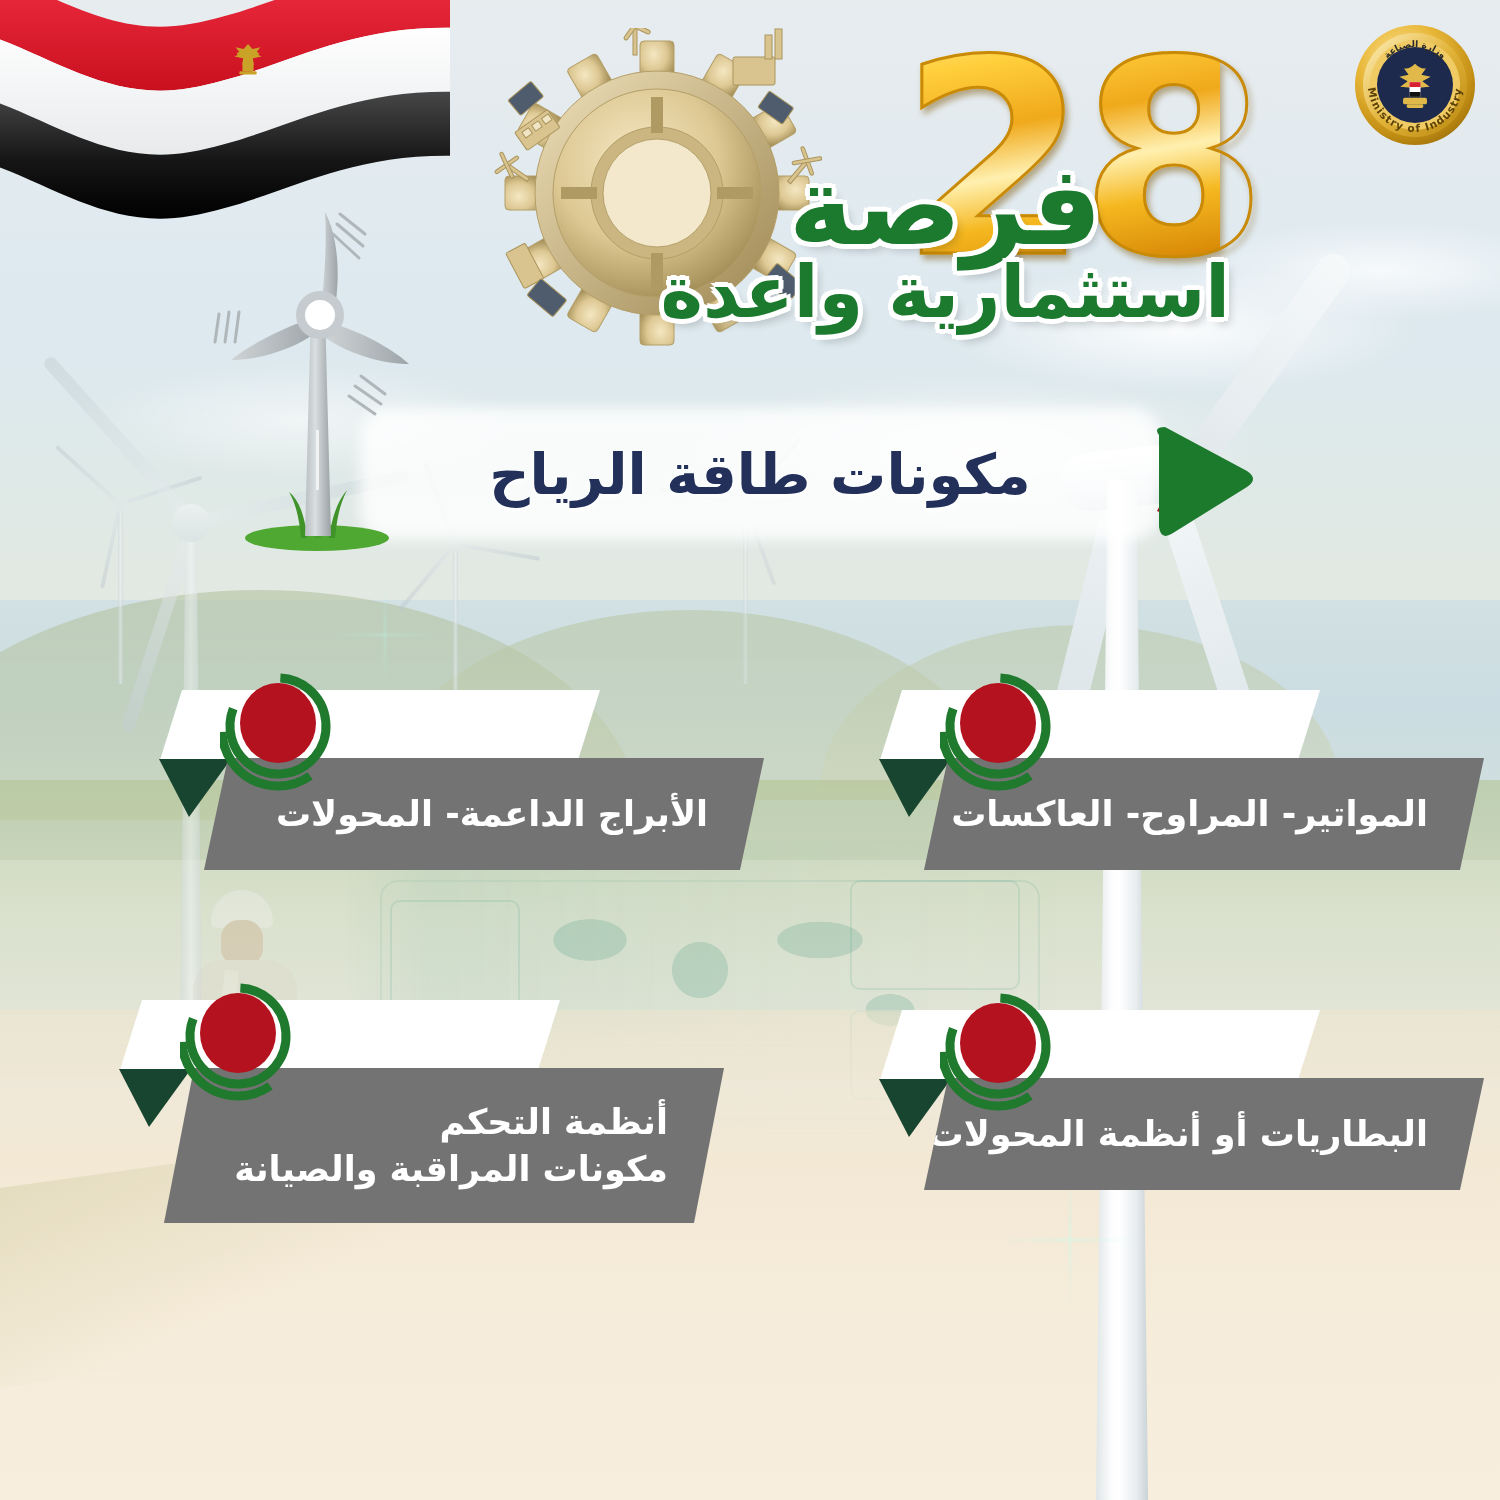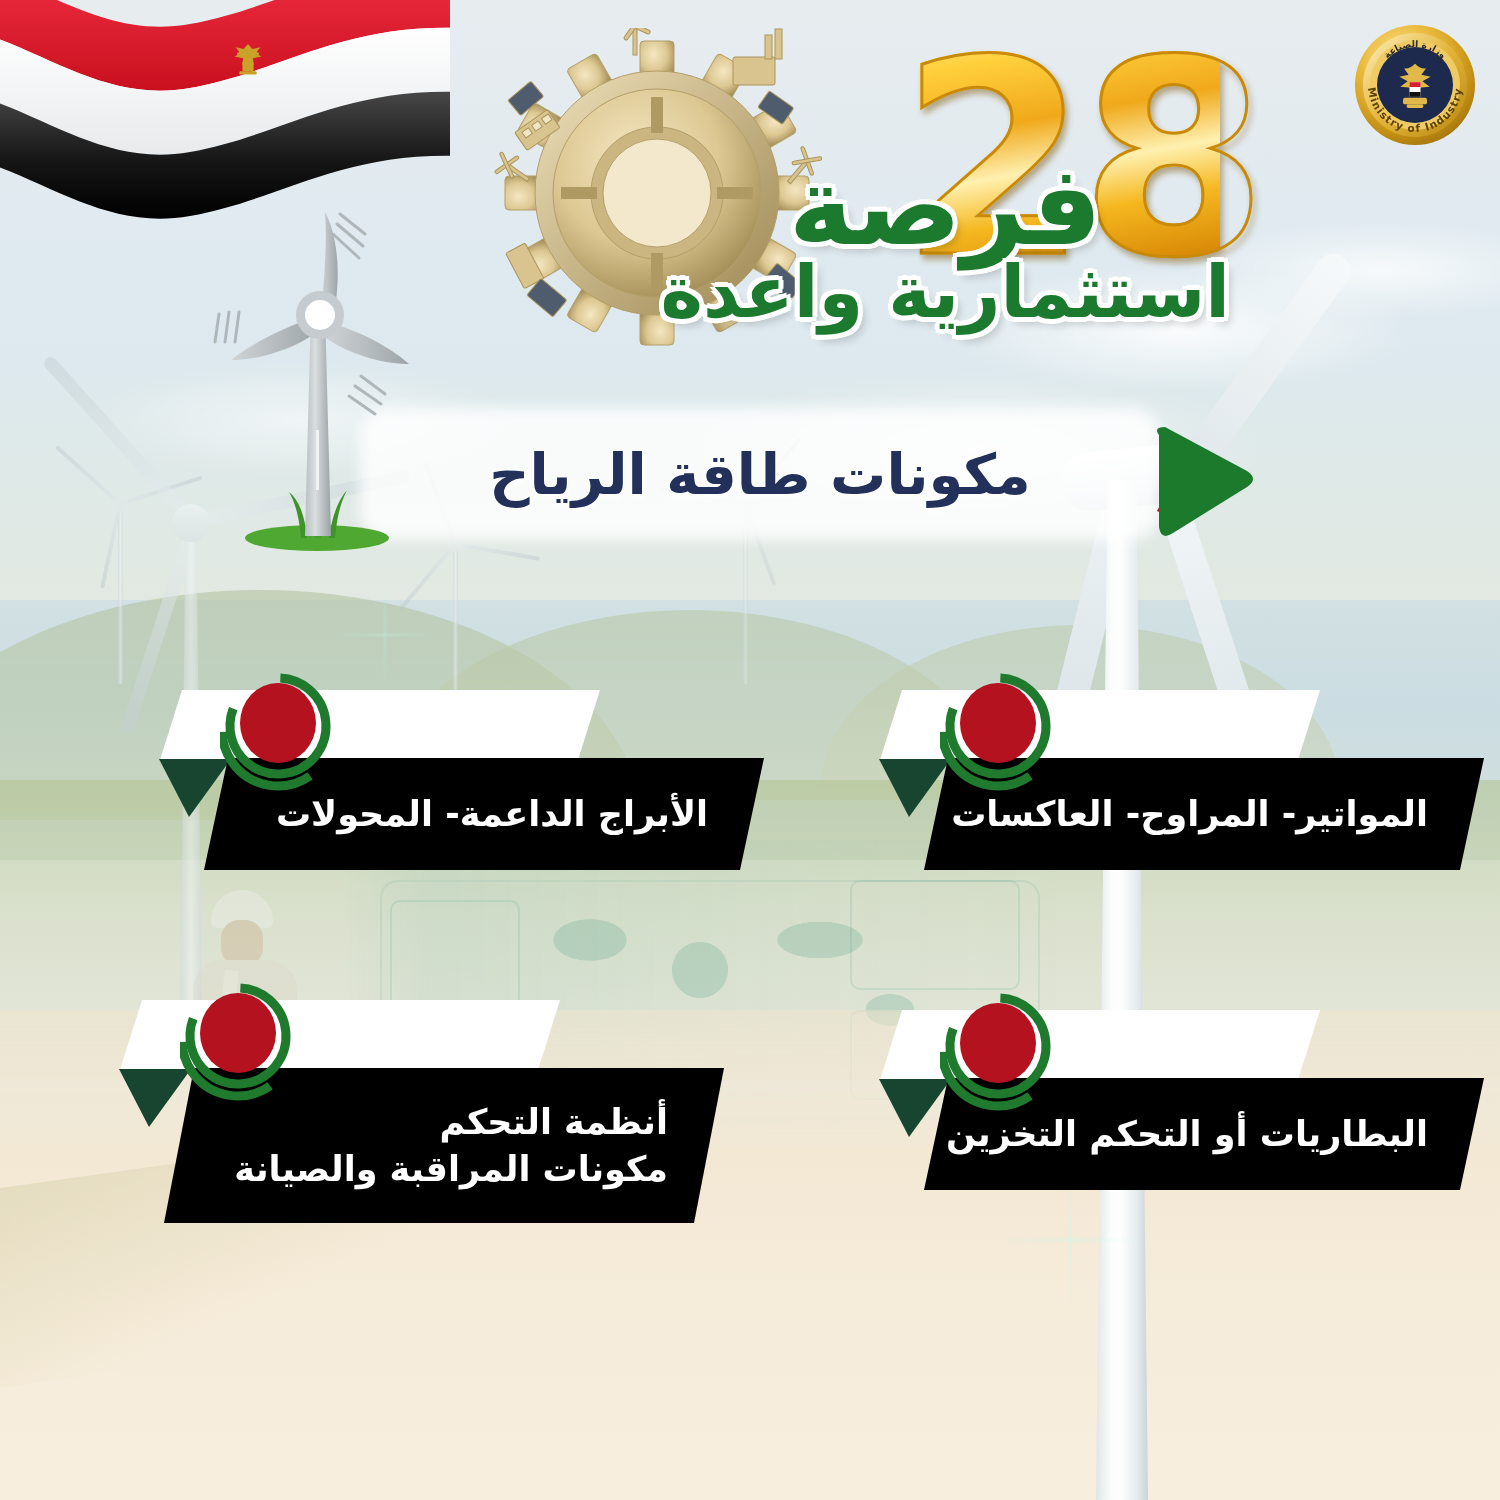--- a/index.html
+++ b/index.html
@@ -203,21 +203,21 @@
     background:#ffffff;
     clip-path:polygon(22px 0, 440px 0, 418px 70px, 0 70px);
   }
   .banner .ribbon-fold {
     position:absolute; left:-1px; top:69px; width:72px; height:58px;
     background:#18452f;
     clip-path:polygon(0 0, 72px 0, 30px 58px);
   }
   .banner .ribbon-navy {
     position:absolute; left:44px; top:68px; width:560px; height:112px;
-    background:#000000;
+    background:#737373;
     clip-path:polygon(24px 0, 560px 0, 536px 112px, 0 112px);
     display:flex; align-items:center; justify-content:flex-start;
   }
   .banner.tall .ribbon-navy { height:155px; clip-path:polygon(30px 0, 560px 0, 530px 155px, 0 155px); }
   .banner .label {
     color:#ffffff; font-size:35px; font-weight:bold; direction:rtl;
     text-align:right; line-height:1.32; width:100%;
     padding:0 56px 0 64px; white-space:nowrap;
   }
   .banner.tall .label { white-space:normal; font-size:35px; }
@@ -506,21 +506,21 @@
         <circle cx="58" cy="62" r="56" fill="none" stroke="#1f7a2e" stroke-width="9" stroke-dasharray="120 250" transform="rotate(55 58 62)"></circle>
         <ellipse cx="58" cy="55" rx="38" ry="40" fill="#b51220"></ellipse>
       </svg>
     </div>
   </div>
 
   <div class="banner" style="left:880px;top:1010px;">
     <div class="ribbon-white"></div>
     <div class="ribbon-fold"></div>
     <div class="ribbon-navy">
-      <span class="label">البطاريات أو التحكم التخزين</span>
+      <span class="label">البطاريات أو أنظمة المحولات</span>
     </div>
     <div class="marker">
       <svg width="116" height="124" viewBox="0 0 116 124">
         <circle cx="58" cy="58" r="48" fill="none" stroke="#1f7a2e" stroke-width="9" stroke-dasharray="210 60" transform="rotate(-50 58 58)"></circle>
         <circle cx="58" cy="62" r="56" fill="none" stroke="#1f7a2e" stroke-width="9" stroke-dasharray="120 250" transform="rotate(55 58 62)"></circle>
         <ellipse cx="58" cy="55" rx="38" ry="40" fill="#b51220"></ellipse>
       </svg>
     </div>
   </div>
 

